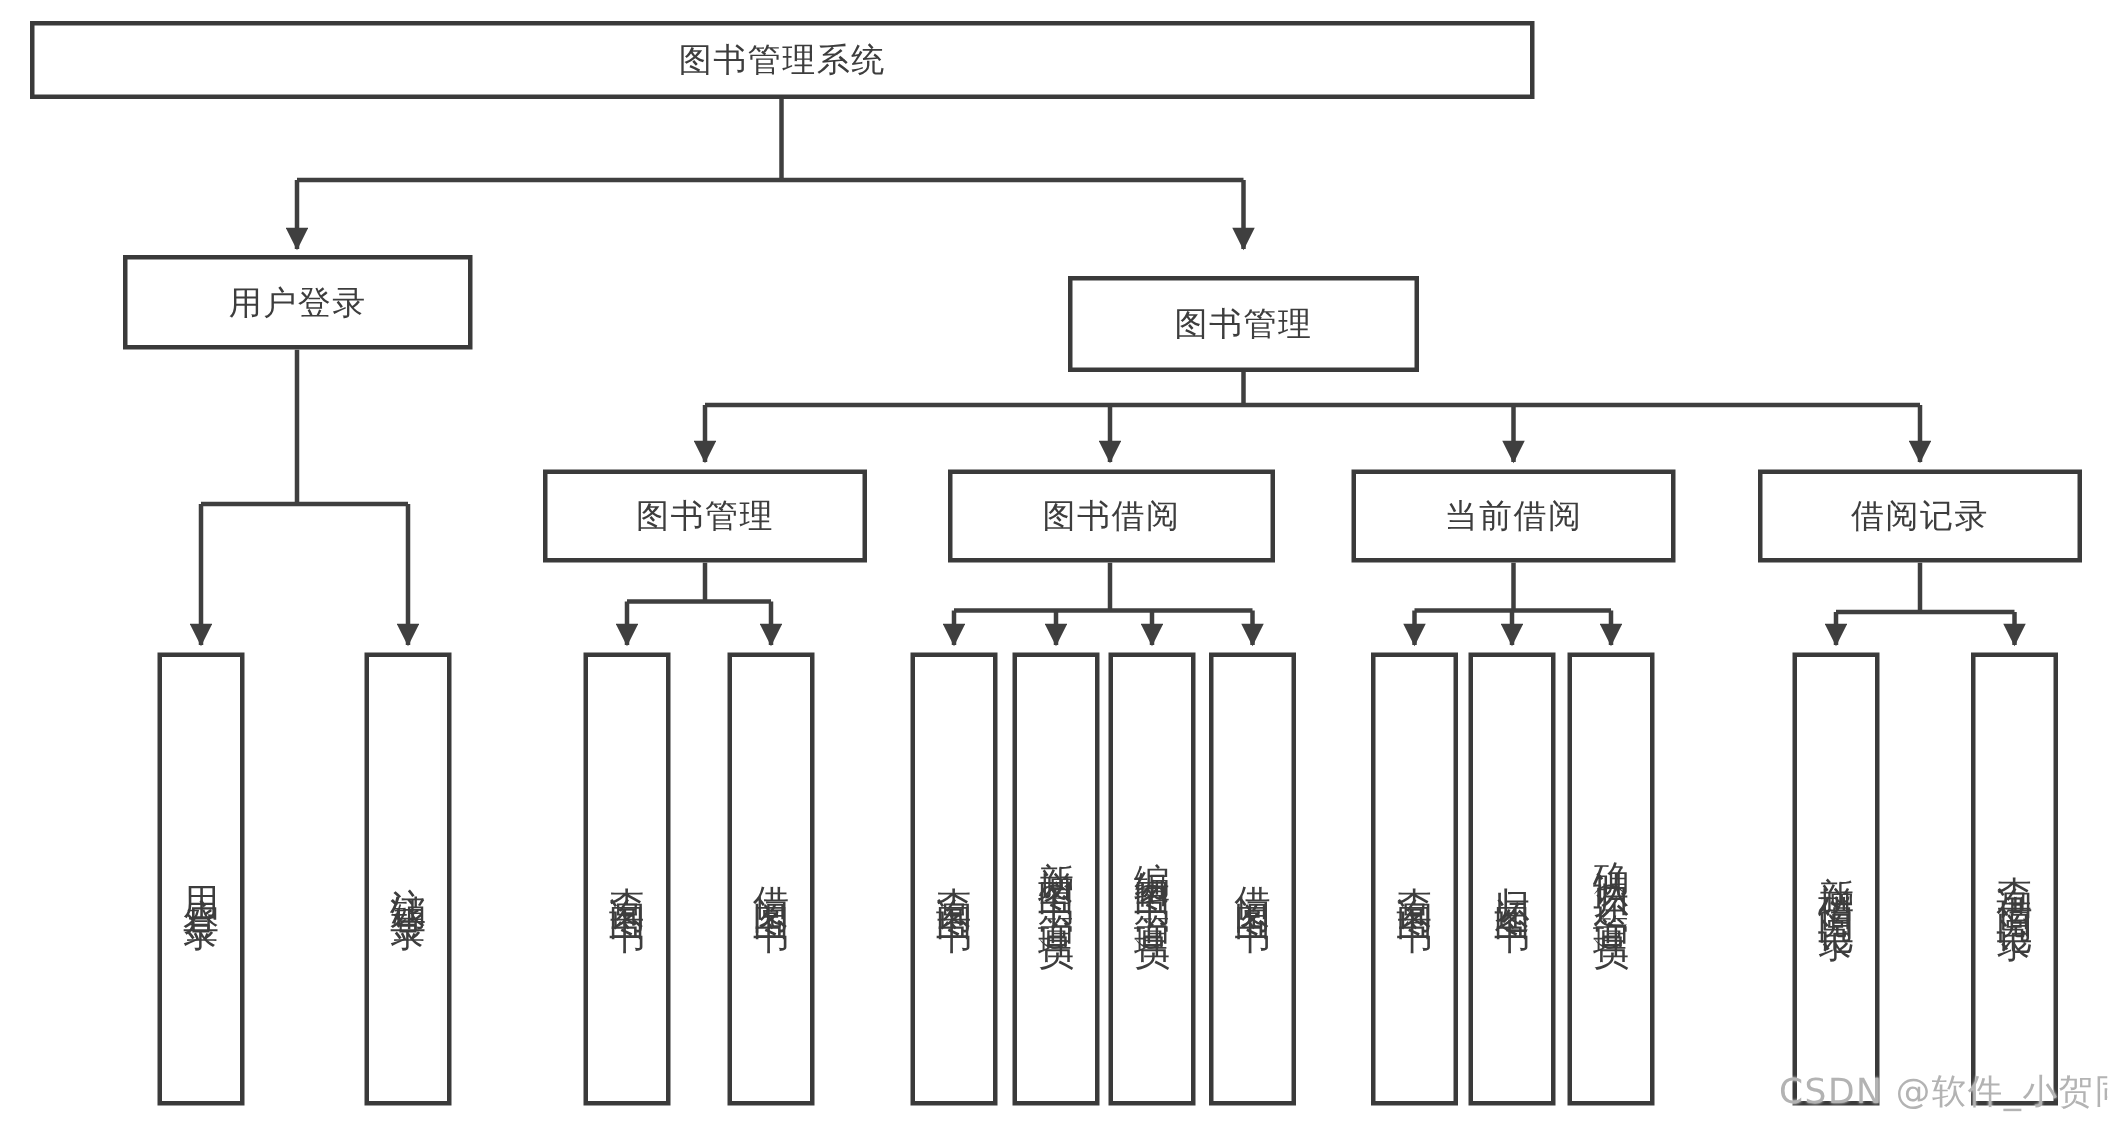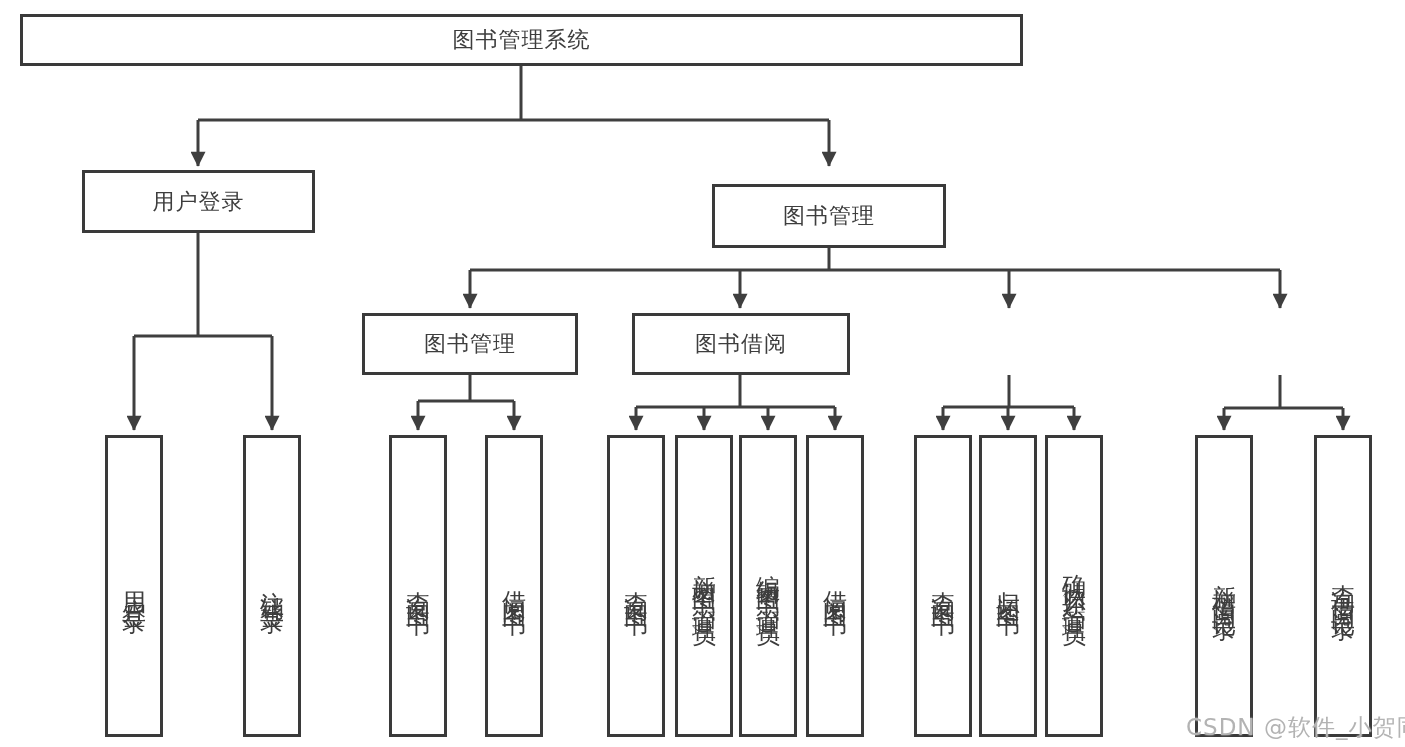--- a/index.html
+++ b/index.html
@@ -95,20 +95,22 @@
     </g>
   </svg>
 
   <div class="node h" style="left:20px;top:14px;width:1003px;height:52px">图书管理系统</div>
 
   <div class="node h" style="left:82px;top:170px;width:233px;height:63px">用户登录</div>
   <div class="node h" style="left:712px;top:184px;width:234px;height:64px">图书管理</div>
 
   <div class="node h" style="left:362px;top:313px;width:216px;height:62px">图书管理</div>
   <div class="node h" style="left:632px;top:313px;width:218px;height:62px">图书借阅</div>
+  <div class="node h" style="left:901px;top:313px;width:216px;height:62px">当前借阅</div>
+  <div class="node h" style="left:1172px;top:313px;width:216px;height:62px">借阅记录</div>
 
   <div class="node v" style="left:105px;top:435px;width:58px;height:302px">用户登录</div>
   <div class="node v" style="left:243px;top:435px;width:58px;height:302px">注销登录</div>
 
   <div class="node v" style="left:389px;top:435px;width:58px;height:302px">查询图书</div>
   <div class="node v" style="left:485px;top:435px;width:58px;height:302px">借阅图书</div>
 
   <div class="node v" style="left:607px;top:435px;width:58px;height:302px">查询图书</div>
   <div class="node v" style="left:675px;top:435px;width:58px;height:302px">新增图书（管理员）</div>
   <div class="node v" style="left:739px;top:435px;width:58px;height:302px">编辑图书（管理员）</div>

